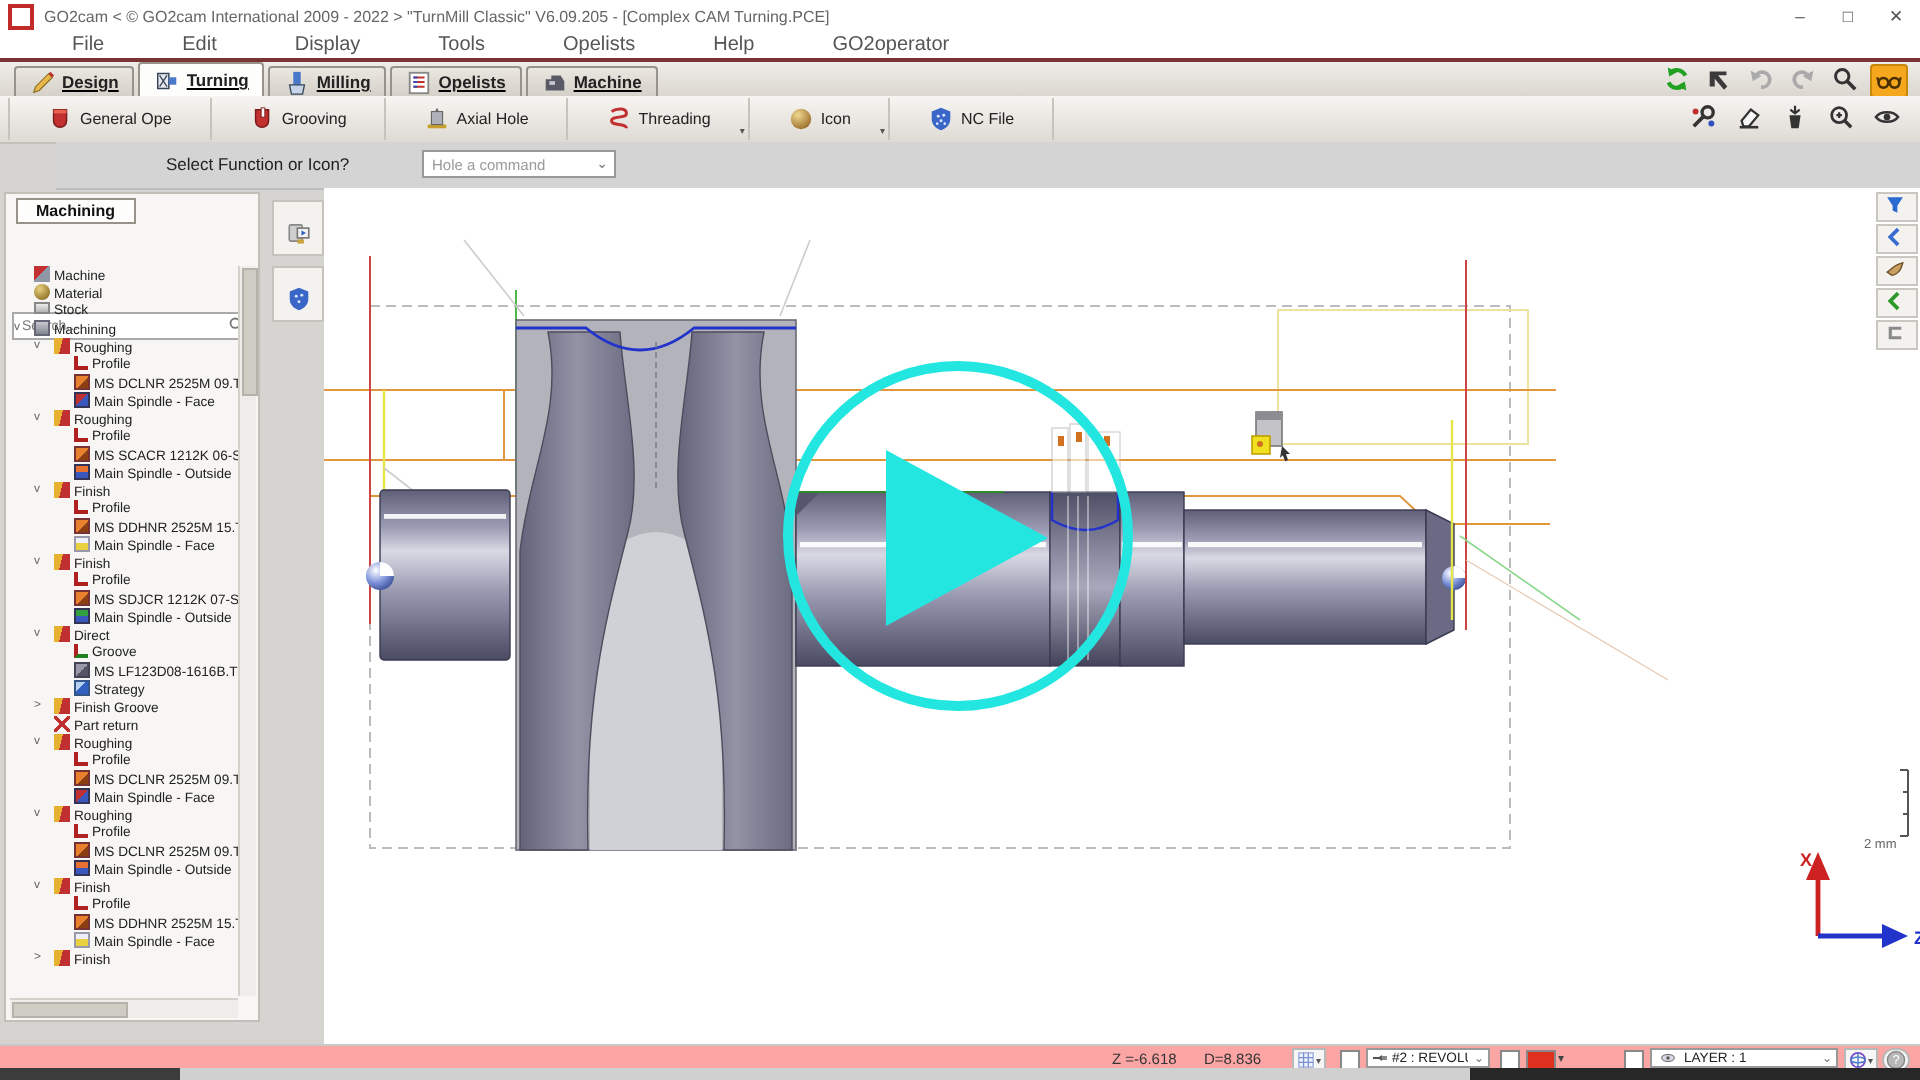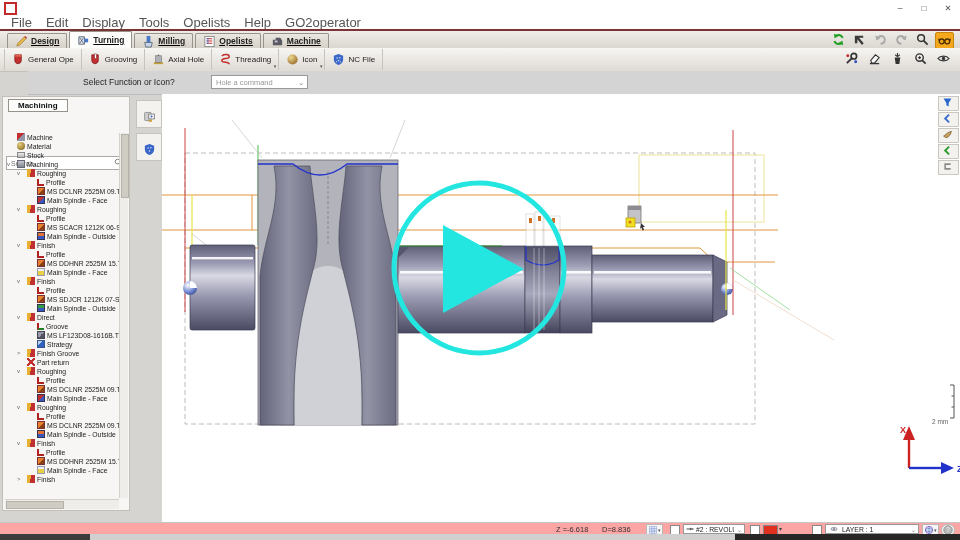--- a/index.html
+++ b/index.html
@@ -5,38 +5,38 @@
   html,body{margin:0;padding:0;}
   #app{position:relative;width:960px;height:540px;background:#d6d4d0;font-family:"Liberation Sans",sans-serif;overflow:hidden;user-select:none;}
   
   .titlebar{position:absolute;left:0;top:0;right:0;height:16px;background:#ffffff;display:flex;align-items:center;}
   .appicon{width:9px;height:9px;border:2px solid #c22a2a;background:#fff;margin:0 5px 0 4px;}
   .wtitle{font-size:8px;color:#666;white-space:nowrap;overflow:hidden;}
   .wctrls{margin-left:auto;display:flex;}
   .wbtn{width:24px;text-align:center;font-size:8.5px;color:#555;line-height:16px;}
   
   .menubar{position:absolute;left:0;top:16px;right:0;height:13px;background:#ffffff;display:flex;align-items:center;padding-left:4px;}
-  .menu-item{font-size:13px;color:#555;padding:0 7px;}
+  .menu-item{font-size:10px;color:#555;padding:0 7px;margin-left:25px;}
   .brandline{position:absolute;left:0;top:29px;right:0;height:2px;background:#7a3434;}
   
   .tabrow{position:absolute;left:0;top:31px;right:0;height:17px;background:linear-gradient(#efede9,#dbd7d0);border-bottom:1px solid #b6b2ac;text-decoration:underline;}
   .tabs{display:flex;margin-left:7px;align-items:flex-end;height:17px;}
   .tab{display:flex;align-items:center;gap:3px;padding:0 7px;font-size:8.5px;font-weight:bold;color:#222;
        border:1px solid #97938b;border-bottom:none;background:linear-gradient(#eae7e0,#d5d1c9);border-radius:2px 2px 0 0;height:14px;margin-right:2px;}
   .tab.active{background:#fdfdfc;height:16px;}
   .tbico{display:inline-flex;width:13px;height:13px;}
   .tbico svg{width:100%;height:100%;}
   .ricons1{position:absolute;right:6px;top:32px;display:flex;gap:4px;}
   .ricons2{position:absolute;right:8px;top:51px;display:flex;gap:6px;}
   .iconbtn{width:17px;height:15px;display:flex;align-items:center;justify-content:center;}
   .iconbtn.hl{background:#f5a81e;border:1px solid #c8860a;border-radius:2px;}
   .iconbtn svg{width:13px;height:13px;}
   
   .btnrow{position:absolute;left:0;top:48px;right:0;height:23px;background:linear-gradient(#f7f5f2,#dedad4);border-bottom:1px solid #c4c0ba;display:flex;align-items:center;}
-  .rbtn{display:flex;align-items:center;gap:3px;font-size:8px;color:#222;padding:0 7px;height:21px;border-right:1px solid #c6c2bc;position:relative;}
+  .rbtn{display:flex;align-items:center;gap:3px;font-size:8px;color:#222;padding:0 19px;height:21px;border-right:1px solid #c6c2bc;position:relative;}
   .rbtn:first-child{border-left:1px solid #c6c2bc;margin-left:4px;}
   .rbtn .dd{font-size:5px;color:#555;position:absolute;right:2px;bottom:1px;}
   
   .cmdbar{position:absolute;left:0;top:71px;right:0;height:23px;background:#d4d4d4;border-bottom:1px solid #bcbcbc;margin-left:28px;}
   .cmdlabel{position:absolute;left:55px;top:6px;font-size:8.5px;color:#222;}
   .combo{position:absolute;left:183px;top:4px;width:97px;height:14px;background:#fff;border:1px solid #999;font-size:7.5px;color:#999;line-height:14px;padding-left:4px;box-sizing:border-box;}
   .combo .arr{position:absolute;right:3px;top:0;font-size:7px;color:#777;}
   
   .lpanel{position:absolute;left:2px;top:96px;width:128px;height:415px;background:#f7f6f4;border:1px solid #c2beb8;box-sizing:border-box;}
   .paneltab{position:absolute;left:5px;top:2px;padding:1px 9px;background:#fdfdfc;border:1px solid #97938b;font-size:8px;font-weight:bold;color:#111;}
@@ -90,20 +90,21 @@
   .bottomstrip{position:absolute;left:0;top:534px;right:0;height:6px;background:#d0d0d0;}
   .bseg{position:absolute;top:0;height:6px;}
 </style>
 </head>
 <body>
 
 <div id="app">
 
   <div class="titlebar">
     <span class="appicon"></span>
+    <span class="wtitle">GO2cam &lt; © GO2cam International 2009 - 2022 &gt;    "TurnMill Classic"   V6.09.205 - [Complex CAM Turning.PCE]</span>
     <span class="wctrls">
       <span class="wbtn">–</span>
       <span class="wbtn">□</span>
       <span class="wbtn">✕</span>
     </span>
   </div>
 
   <div class="menubar" id="menubar">
       <span class="menu-item">File</span>
       <span class="menu-item">Edit</span>

